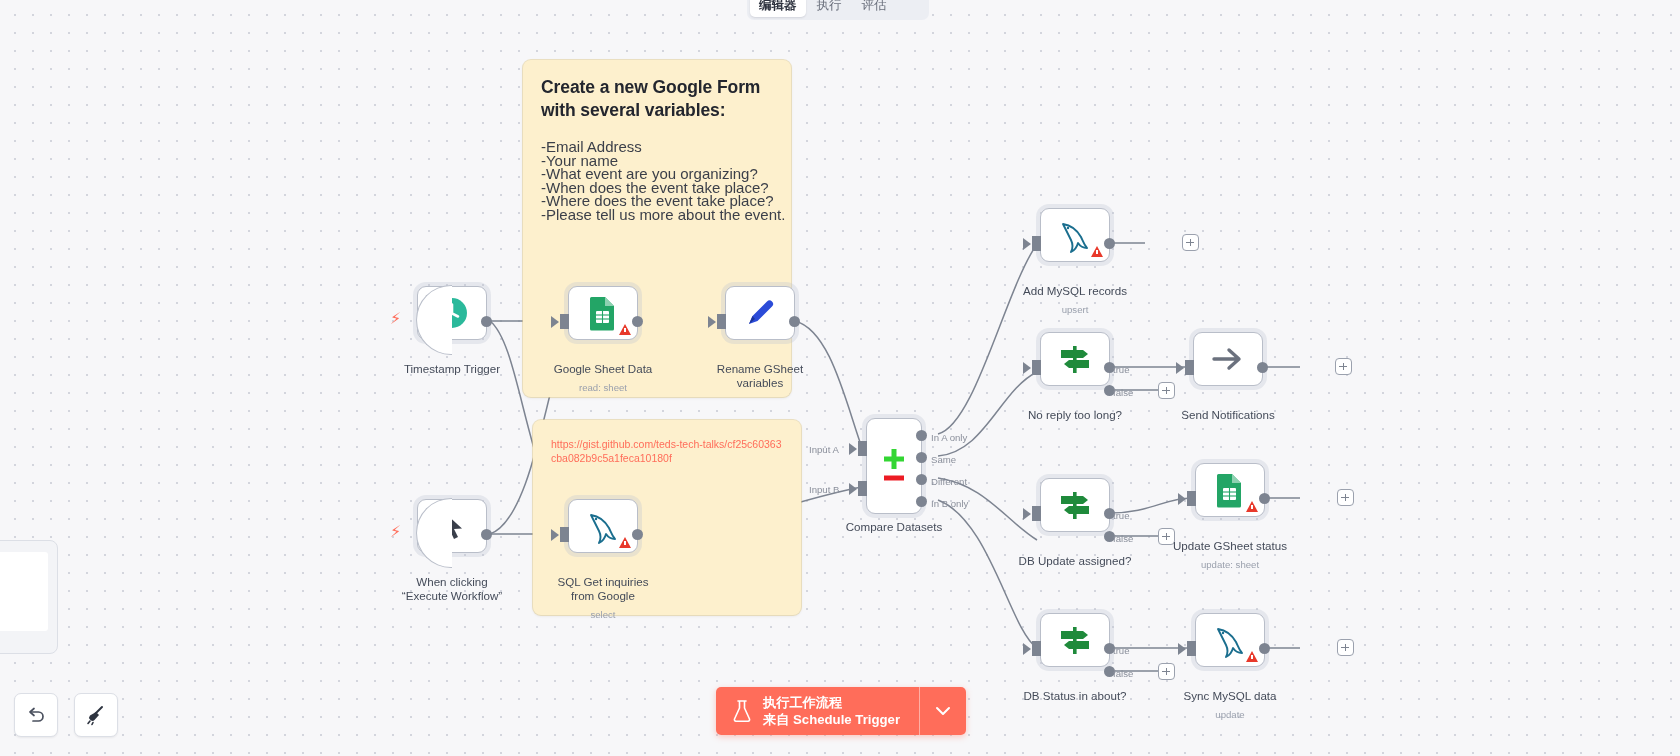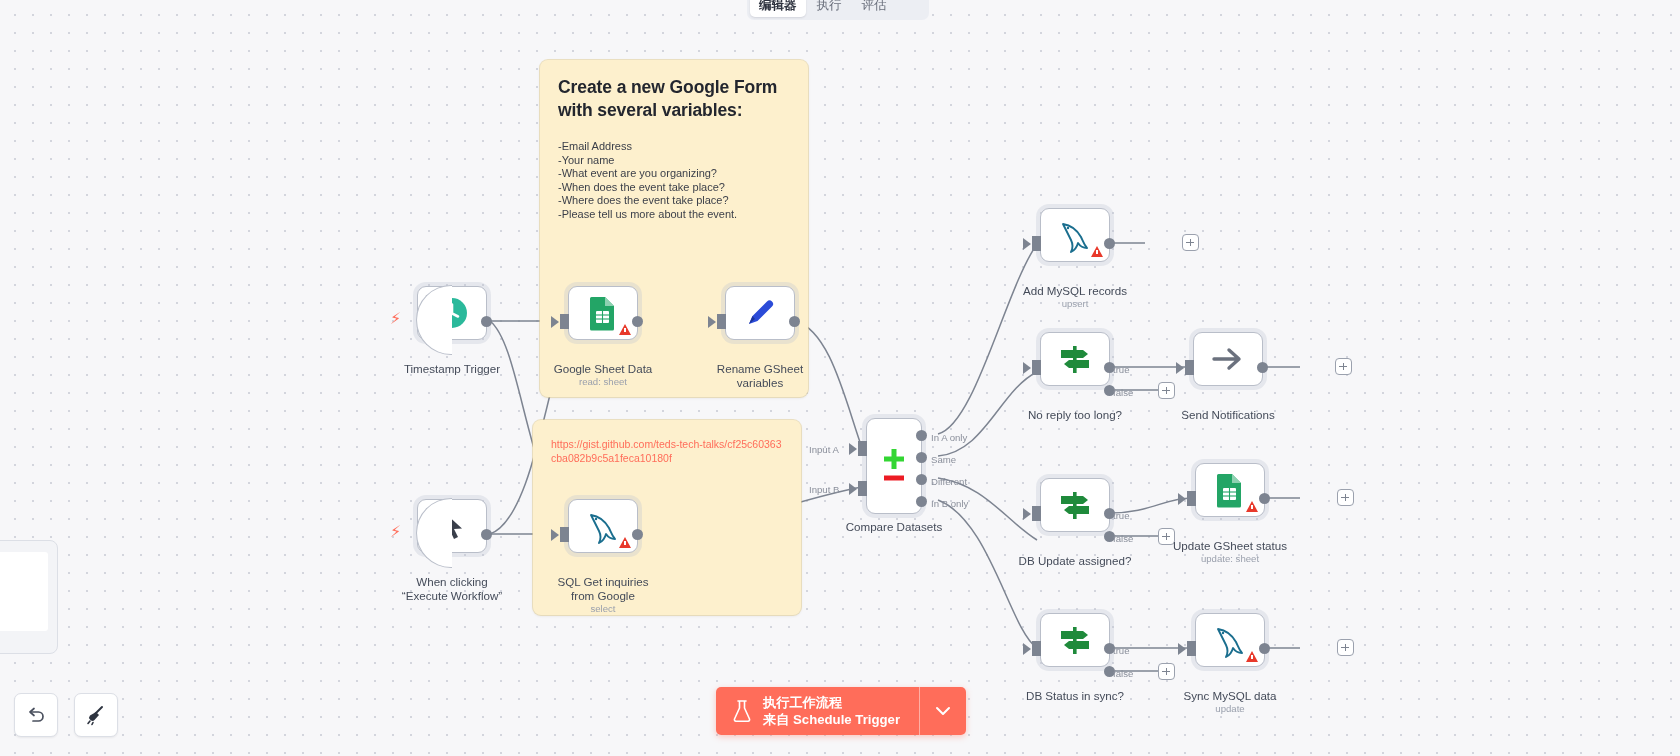--- a/index.html
+++ b/index.html
@@ -27,30 +27,30 @@
   }
   .tab.active{background:#ffffff;color:#2f3440;font-weight:600;
     box-shadow:0 1px 2px rgba(30,35,50,.12);}
 
   
   .sticky{
     position:absolute;background:#fdf0cd;border-radius:8px;
     box-shadow:0 0 0 1px rgba(225,205,150,.55), 0 1px 3px rgba(60,50,20,.10);
   }
   .sticky-inner{padding:16px 18px;box-sizing:border-box;}
-  #sticky-form{left:540px;top:60px;width:268px;height:337px;}
+  #sticky-form{left:523px;top:60px;width:268px;height:337px;}
   #sticky-sql{left:533px;top:420px;width:268px;height:195px;}
   .sticky h2{
     margin:0 0 6px;font-size:17.5px;line-height:23px;font-weight:700;
     color:#23262e;letter-spacing:-.1px;
   }
   .sticky h3{
     margin:0 0 4px;font-size:12.6px;line-height:17px;font-weight:700;color:#23262e;
   }
-  .sticky .dashlist{margin:18px 0 0;font-size:11px;line-height:13.6px;color:#3b3f49;}
+  .sticky .dashlist{margin:18px 0 0;font-size:15px;line-height:13.6px;color:#3b3f49;}
   .sticky .dashlist div{white-space:nowrap;}
   .sticky ul{margin:14px 0 0;padding-left:16px;font-size:10.5px;line-height:16px;color:#3b3f49;}
   .sticky ul li{margin:0;}
   .sticky a.link{
     display:block;font-size:10.5px;line-height:13.5px;color:#ff6d5a;
     text-decoration:none;word-break:break-all;margin-top:2px;
   }
 
   
   .node{position:absolute;}
@@ -67,21 +67,21 @@
     background:#fff;box-sizing:border-box;
   }
   .node-box.tall{width:56px;height:96px;border-radius:9px;}
   .node-label{
     position:absolute;left:50%;transform:translateX(-50%);
     top:76px;white-space:nowrap;font-size:11.6px;color:#444b59;text-align:center;
     line-height:14px;
   }
   .node-label.two{white-space:normal;width:110px;}
   .node-sub{
-    display:block;font-size:9.6px;color:#9aa0ad;margin-top:0;line-height:12px;
+    display:block;font-size:9.6px;color:#9aa0ad;margin-top:6px;line-height:12px;
   }
   .warn{
     position:absolute;right:6px;bottom:4px;width:0;height:0;
     border-left:6px solid transparent;border-right:6px solid transparent;
     border-bottom:11px solid #e8392b;
   }
   .warn::after{
     content:"";position:absolute;left:-1px;top:4px;width:2px;height:4px;background:#fff;
   }
 
@@ -411,21 +411,21 @@
         <rect x="16" y="4" width="3.6" height="27" fill="#1f8a3b"></rect>
         <path d="M4 8 h22 l5 4 l-5 4 H4 Z" fill="#1f8a3b"></path>
         <path d="M32 18 H12 l-5 4 l5 4 h20 Z" fill="#1f8a3b"></path>
       </svg>
       <div class="dot" style="right:-6px;top:29px;"></div>
       <div class="dot" style="right:-6px;top:52px;"></div>
       <div class="port-label" style="left:72px;top:31px;">true</div>
       <div class="port-label" style="left:72px;top:54px;">false</div>
     </div>
     <div class="plusbox" style="left:118px;top:50px;"></div>
-    <div class="node-label">DB Status in sync?</div>
+    <div class="node-label">DB Status in about?</div>
   </div>
 
   <div class="node" style="left:1195px;top:613px;">
     <div class="node-box">
       <div class="inarrow" style="left:-9px;top:27px;"></div>
       <svg width="38" height="34" viewBox="0 0 38 34">
         <path d="M7 6 c7 1 14 6 18 13 c2 4 3 8 6 11 c-4 0 -7 -2 -9 -5 c-1 4 -3 7 -7 9 c2 -4 2 -8 0 -12 C12 16 9 10 7 6 Z" fill="none" stroke="#1a6e8e" stroke-width="1.9" stroke-linejoin="round"></path>
         <circle cx="12" cy="10" r="1.2" fill="#1a6e8e"></circle>
       </svg>
       <div class="warn"></div>

